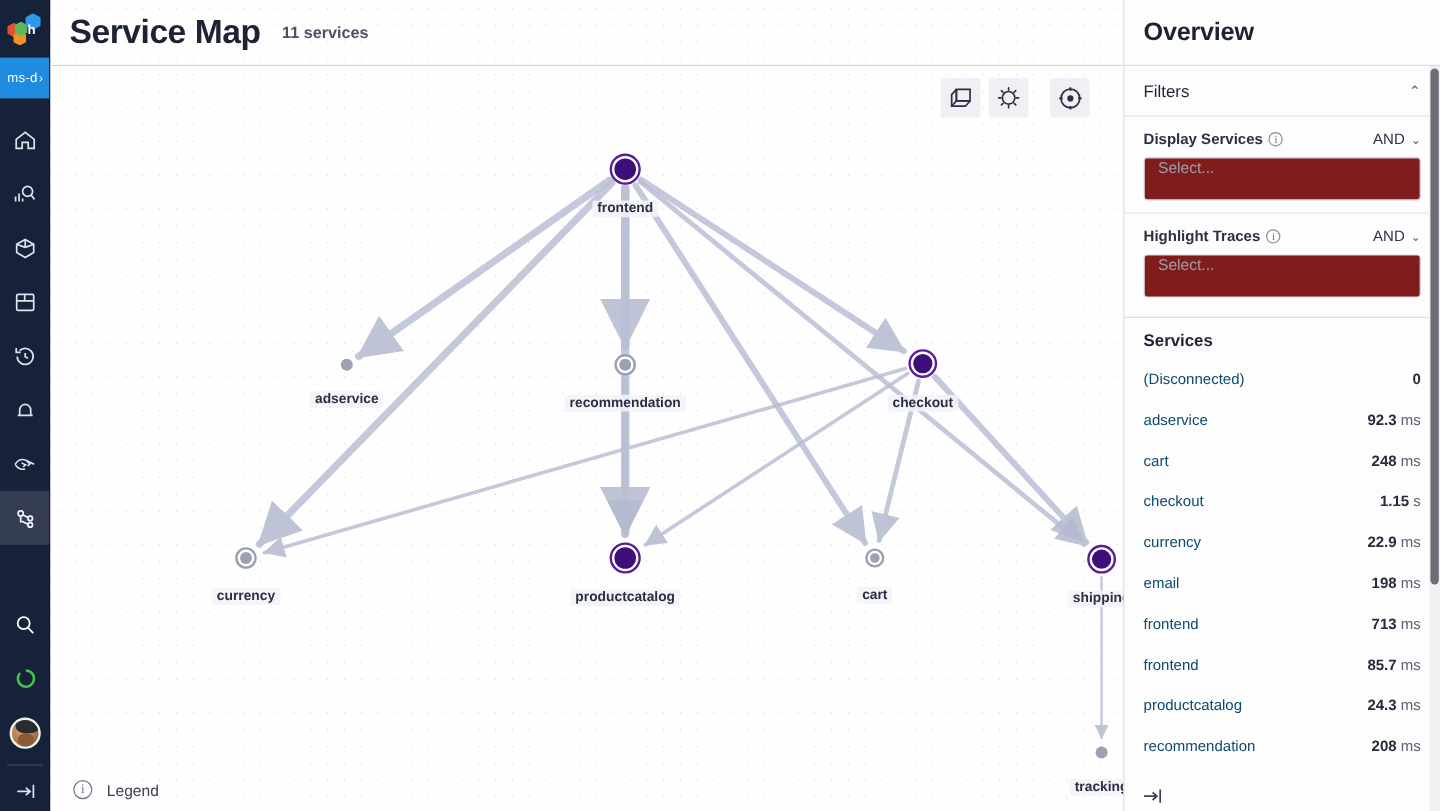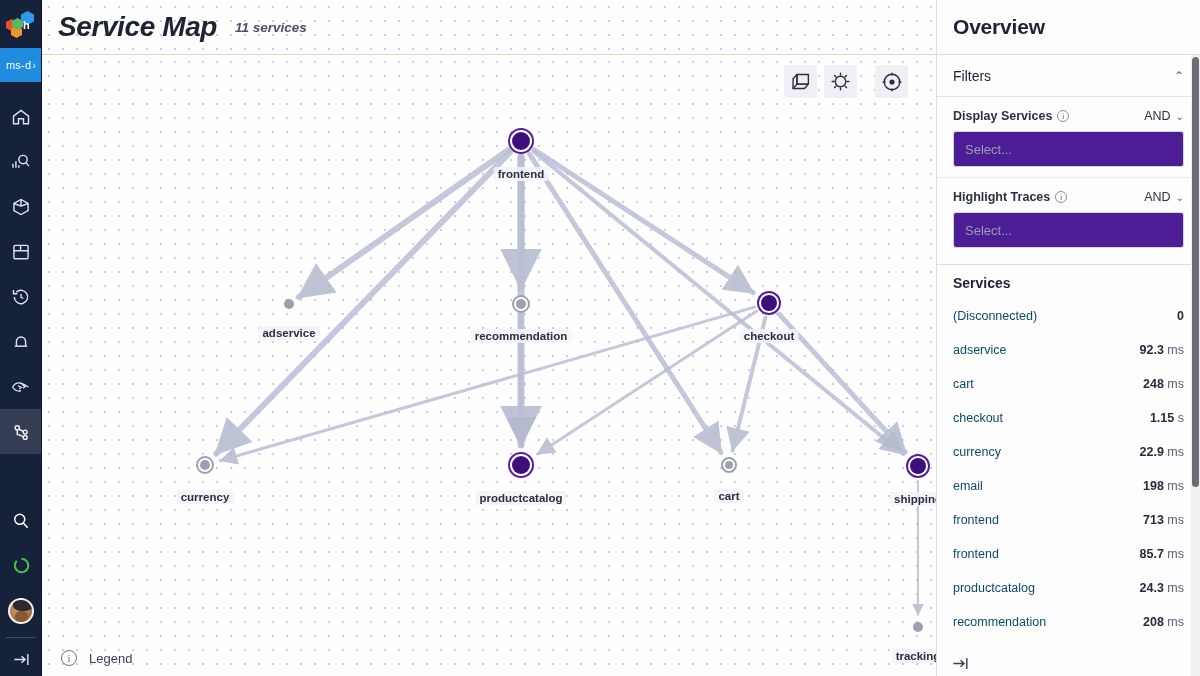--- a/index.html
+++ b/index.html
@@ -83,21 +83,20 @@
       radial-gradient(circle, #efeac0 0.6px, transparent 0.7px);
     background-size: 14px 14px, 14px 14px;
     background-position: 0 0, 7px 7px;
   }
   .topbar {
     height: 55px; flex: 0 0 55px;
     display: flex; align-items: center;
     padding: 0 16px 0 16px;
     border-bottom: 1px solid #ddd9b8;
     position: relative;
-    font-style: italic;
   }
   .page-title {
     font-size: 28px; font-weight: 700; color: #1d2333;
     letter-spacing: -0.4px; margin-right: 18px;
   }
   .svc-count { font-size: 13.5px; font-weight: 700; color: #4a5168; }
   .topbar-right {
     margin-left: auto; display: flex; align-items: center; gap: 10px;
   }
   .ran-text { font-size: 12.5px; color: #555b6e; }
@@ -181,21 +180,21 @@
   .info-i {
     display: inline-flex; align-items: center; justify-content: center;
     width: 12px; height: 12px; border: 1px solid #8b90a1; border-radius: 50%;
     font-size: 9px; color: #6d7285; margin-left: 5px; line-height: 1;
     font-family: "Liberation Serif", serif;
   }
   .filter-op { margin-left: auto; font-size: 12.5px; color: #2b3143; }
   .filter-op .caret { margin-left: 5px; font-size: 10px; color: #5b6072; }
   .select-box {
     height: 36px; border: 1px solid #d2d4de; border-radius: 3px;
-    background: #4c1d95; display: flex; align-items: center; padding: 0 11px;
+    background: #7f1d1d; display: flex; padding: 0 11px;
     font-size: 13px; color: #9a9eae;
   }
   .services-sec { padding: 10px 16px 0 16px; border-top: 1px solid #dcdce4; margin-top: 6px; }
   .services-title { font-size: 14px; font-weight: 700; color: #1d2333; margin-bottom: 8px; }
   .svc-row {
     display: flex; align-items: center; height: 34px;
     font-size: 12.5px; color: #3c4considered;
   }
   .svc-row { color: #3c4254; }
   .svc-name { color: #0c4a6e; }

